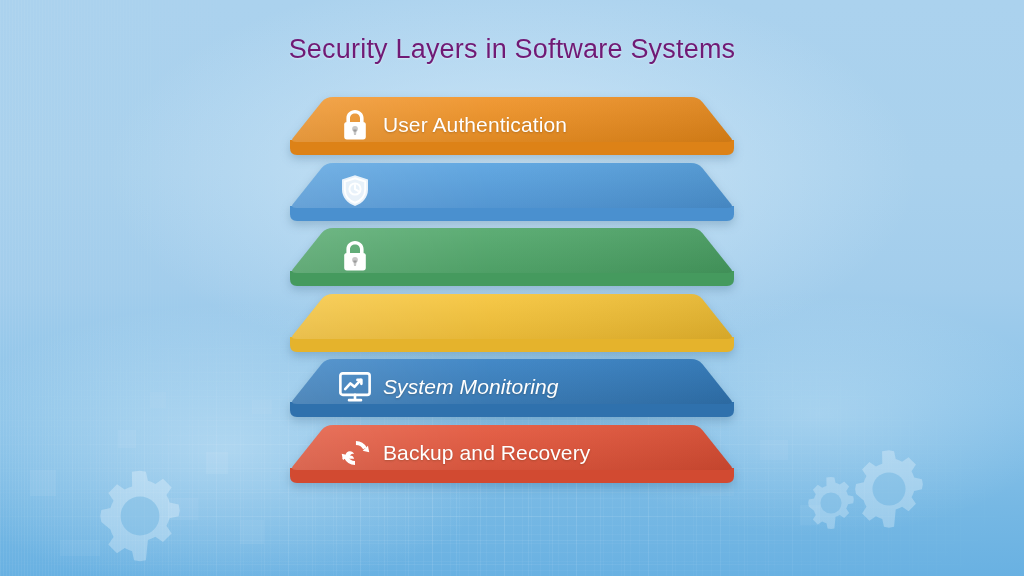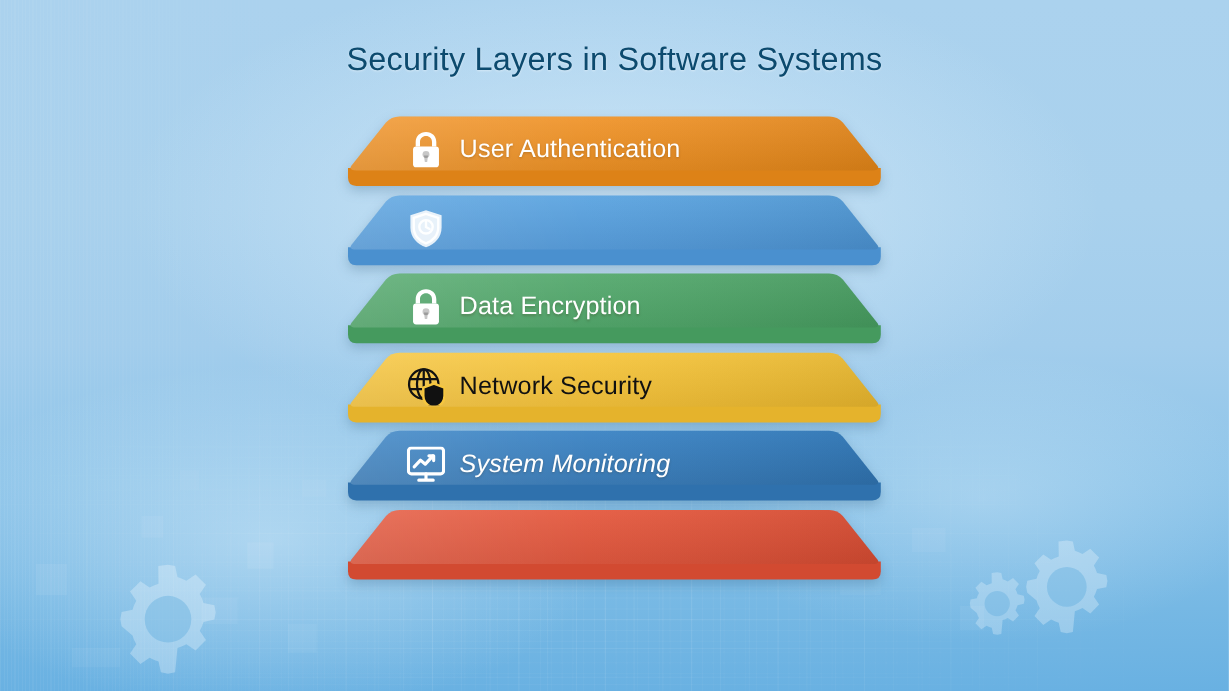--- a/index.html
+++ b/index.html
@@ -48,21 +48,21 @@
     mask-image:linear-gradient(90deg, #000 0%, rgba(0,0,0,.35) 16%, transparent 34%);
   }
   .gear{position:absolute;opacity:.5;}
   .gear svg{display:block;}
 
   
   .title{
     position:absolute;left:0;right:0;top:34px;
     text-align:center;
     font-size:27px;font-weight:400;letter-spacing:.2px;
-    color:#0c4a6e;
+    color:#701a75;
     text-shadow:0 1px 2px rgba(255,255,255,.45);
   }
 
   
   .stack{position:absolute;left:0;right:0;top:96px;height:410px;}
   .layer{
     position:absolute;left:50%;transform:translateX(-50%);
     width:460px;height:72px;
   }
   .layer svg{position:absolute;left:0;top:0;display:block;
@@ -210,53 +210,39 @@
      </svg>
      <div class="row">
        <span class="ico">
             <svg width="30" height="32" viewBox="0 0 30 32">
               <path fill="#ffffff" d="M15 1c-5 0-8.6 3.6-8.6 8.3V13H10V9.3C10 6.4 12.1 4.4 15 4.4s5 2 5 4.9V13h3.6V9.3C23.6 4.6 20 1 15 1z"></path>
               <rect x="4.2" y="13" width="21.6" height="17.4" rx="2.6" fill="#ffffff"></rect>
               <circle cx="15" cy="19.8" r="2.9" fill="rgba(0,0,0,.22)"></circle>
               <path d="M13.3 20.5h3.4l-.7 5.4h-2z" fill="rgba(0,0,0,.22)"></path>
             </svg>
           </span>
-       <span class="lbl">Data Encryption</span>
      </div>
       </div>
       <div class="layer dark" style="top: 196.5px;">
         <svg width="460" height="65" viewBox="0 0 460 65">
        <defs>
          <linearGradient id="g3" x1="0" y1="0" x2="0" y2="1">
            <stop offset="0" stop-color="#f6c63f"></stop>
            <stop offset="1" stop-color="#e5b32c"></stop>
          </linearGradient>
          <linearGradient id="h3" x1="0" y1="0" x2="1" y2="0">
            <stop offset="0" stop-color="rgba(255,255,255,.16)"></stop>
            <stop offset=".45" stop-color="rgba(255,255,255,.05)"></stop>
            <stop offset="1" stop-color="rgba(0,0,0,.07)"></stop>
          </linearGradient>
        </defs>
        <path d="M8 44 L452 44 L452 52 Q452 59 445 59 L15 59 Q8 59 8 52 Z" fill="#e5b32c"></path>
        <path d="M51 1 L409 1 Q416 1 420.32 6 L449 42 Q452 46 445 46 L15 46 Q8 46 11 42 L39.68 6 Q44 1 51 1 Z" fill="url(#g3)"></path>
        <path d="M51 1 L409 1 Q416 1 420.32 6 L449 42 Q452 46 445 46 L15 46 Q8 46 11 42 L39.68 6 Q44 1 51 1 Z" fill="url(#h3)"></path>
      </svg>
-     <div class="row">
-       <span class="ico">
-            <svg width="32" height="32" viewBox="0 0 34 34">
-              <g fill="none" stroke="#111111" stroke-width="2">
-                <circle cx="15" cy="15" r="13"></circle>
-                <ellipse cx="15" cy="15" rx="6" ry="13"></ellipse>
-                <path d="M2.4 10.5h25.2M2.4 19.5h25.2M15 2v26"></path>
-              </g>
-              <path fill="#111111" d="M24 14.5 33.4 18v7.2c0 5.4-3.9 9.2-9.4 11-5.5-1.8-9.4-5.6-9.4-11V18z" stroke="#f6c63f" stroke-width="2.2"></path>
-            </svg>
-          </span>
-       <span class="lbl">Network Security</span>
-     </div>
       </div>
       <div class="layer" style="top: 262px; font-style: italic;">
         <svg width="460" height="65" viewBox="0 0 460 65">
        <defs>
          <linearGradient id="g4" x1="0" y1="0" x2="0" y2="1">
            <stop offset="0" stop-color="#3a83c4"></stop>
            <stop offset="1" stop-color="#2f71ad"></stop>
          </linearGradient>
          <linearGradient id="h4" x1="0" y1="0" x2="1" y2="0">
            <stop offset="0" stop-color="rgba(255,255,255,.16)"></stop>
@@ -290,16 +276,28 @@
          <linearGradient id="h5" x1="0" y1="0" x2="1" y2="0">
            <stop offset="0" stop-color="rgba(255,255,255,.16)"></stop>
            <stop offset=".45" stop-color="rgba(255,255,255,.05)"></stop>
            <stop offset="1" stop-color="rgba(0,0,0,.07)"></stop>
          </linearGradient>
        </defs>
        <path d="M8 44 L452 44 L452 52 Q452 59 445 59 L15 59 Q8 59 8 52 Z" fill="#d24a31"></path>
        <path d="M51 1 L409 1 Q416 1 420.32 6 L449 42 Q452 46 445 46 L15 46 Q8 46 11 42 L39.68 6 Q44 1 51 1 Z" fill="url(#g5)"></path>
        <path d="M51 1 L409 1 Q416 1 420.32 6 L449 42 Q452 46 445 46 L15 46 Q8 46 11 42 L39.68 6 Q44 1 51 1 Z" fill="url(#h5)"></path>
      </svg>
+     <div class="row">
+       <span class="ico">
+            <svg width="34" height="30" viewBox="0 0 36 32">
+              <path fill="#ffffff" d="M19 3.2a12.8 12.8 0 0111.4 7l-3.7 1.9a8.7 8.7 0 00-7.7-4.7V3.2z"></path>
+              <path fill="#ffffff" d="M31.8 8.2l1.4 7.1-7-1.6z"></path>
+              <path fill="#ffffff" d="M18 28.8A12.8 12.8 0 016.6 21.6l3.7-1.9a8.7 8.7 0 007.7 4.8v4.3z"></path>
+              <path fill="#ffffff" d="M5.2 23.8l-1.4-7.1 7 1.6z"></path>
+              <path fill="#ffffff" d="M12.6 18.6a4.6 4.6 0 014.5 3.6H4.4a4.2 4.2 0 013.4-3.4 4.7 4.7 0 014.8-4.7 4.6 4.6 0 014.3 3 3.9 3.9 0 00-4.3 1.5z"></path>
+            </svg>
+          </span>
+       <span class="lbl">Backup and Recovery</span>
+     </div>
       </div>
     </div>
 
 </div>
 
 </body></html>

